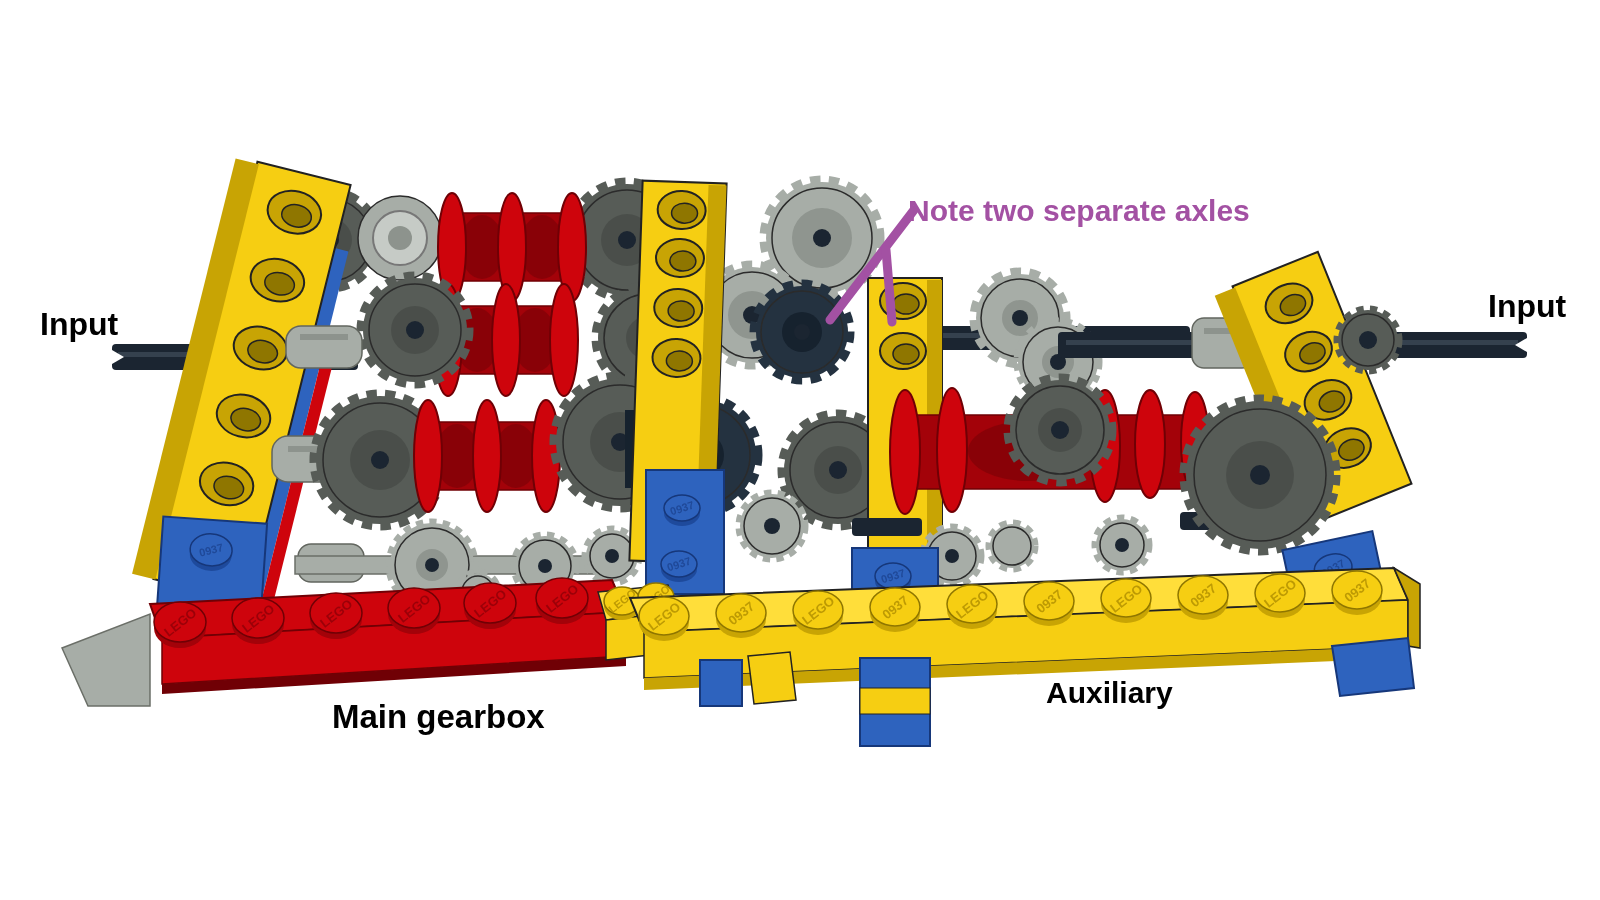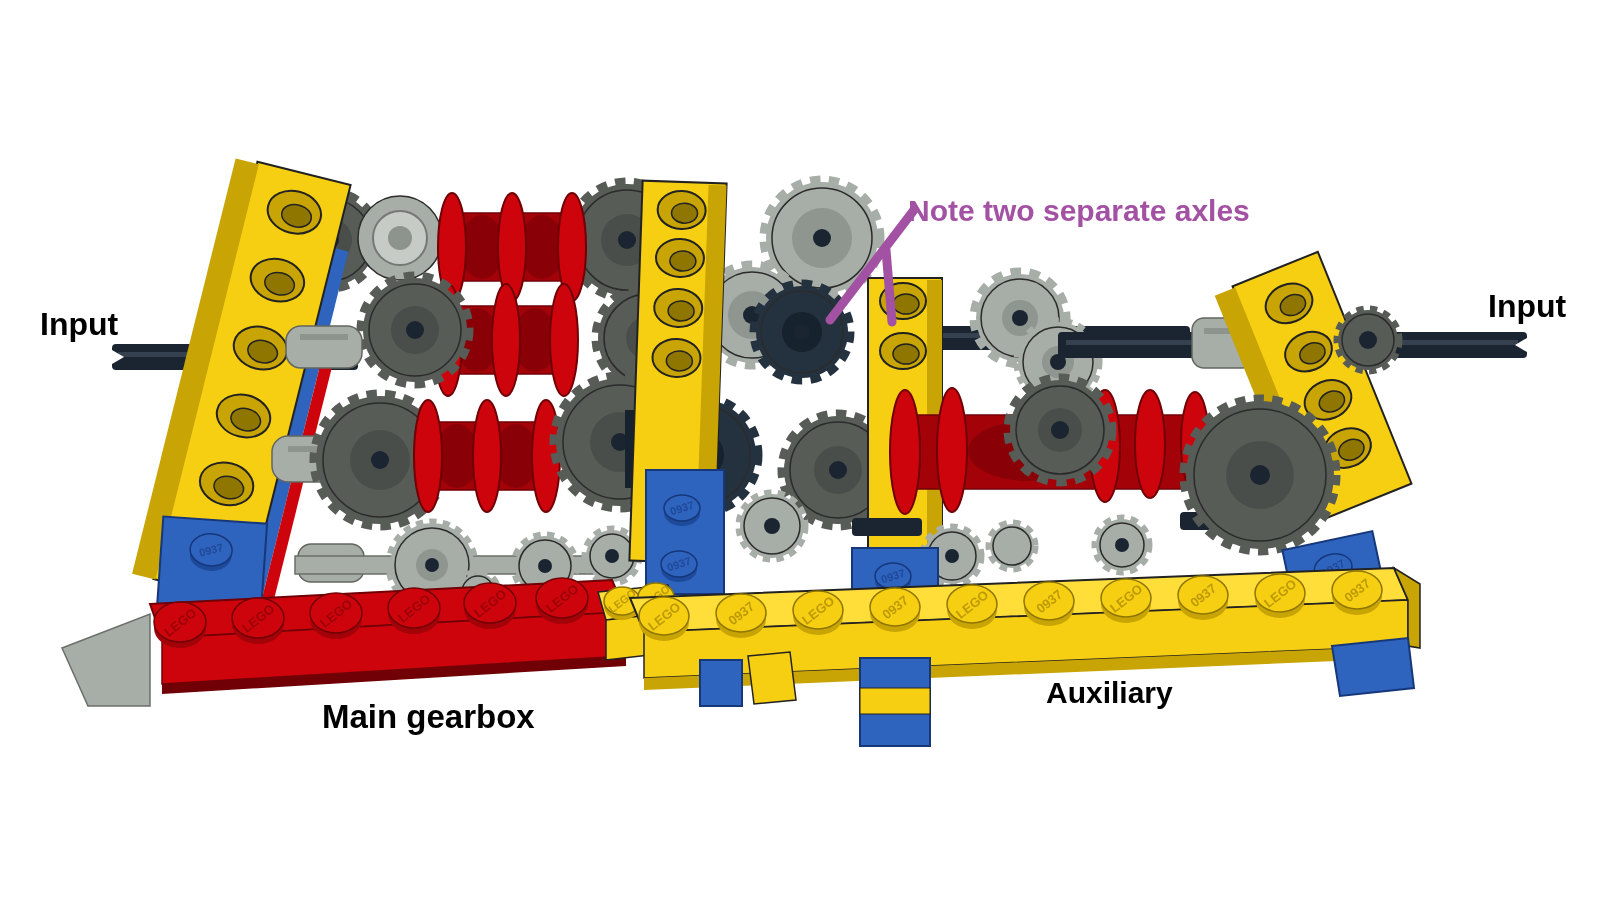--- a/index.html
+++ b/index.html
@@ -10,21 +10,21 @@
     --gear_dark:#575C57; --gear_light:#A7ADA7; --gear_light2:#C6CBC6;
     --navy:#243240; --axle:#1B2531; --outline:#222222;
   }
   html,body{margin:0;padding:0;background:var(--background);}
   .stage{position:relative;width:1600px;height:900px;background:var(--background);overflow:hidden;
          font-family:"Liberation Sans", sans-serif;}
   .lbl{position:absolute;font-weight:bold;color:var(--label_text);white-space:nowrap;}
   #title{left:8px;top:6px;font-size:57px;letter-spacing:-2px;}
   #lbl-output{left:40px;top:306px;font-size:32px;}
   #lbl-input{left:1488px;top:288px;font-size:32px;}
-  #lbl-main{left:322px;top:698px;font-size:33px;}
+  #lbl-main{left:332px;top:698px;font-size:33px;}
   #lbl-aux{left:1046px;top:676px;font-size:30px;}
   #lbl-note{left:908px;top:194px;font-size:30px;color:var(--note_purple);}
   svg.scene{position:absolute;left:0;top:0;}
   .g-d{fill:var(--gear_dark);stroke:var(--gear_dark);}
   .g-l{fill:var(--gear_light);stroke:var(--gear_light);}
   .g-n{fill:var(--navy);stroke:var(--navy);}
   .teeth{stroke-width:13;stroke-dasharray:10 8;}
   .teeth-s{stroke-width:9;stroke-dasharray:7 6;}
   .face{stroke:#2b2b2b;stroke-width:1.5;}
   .flange{fill:var(--lego_red);stroke:var(--lego_red_dark);stroke-width:2;}

